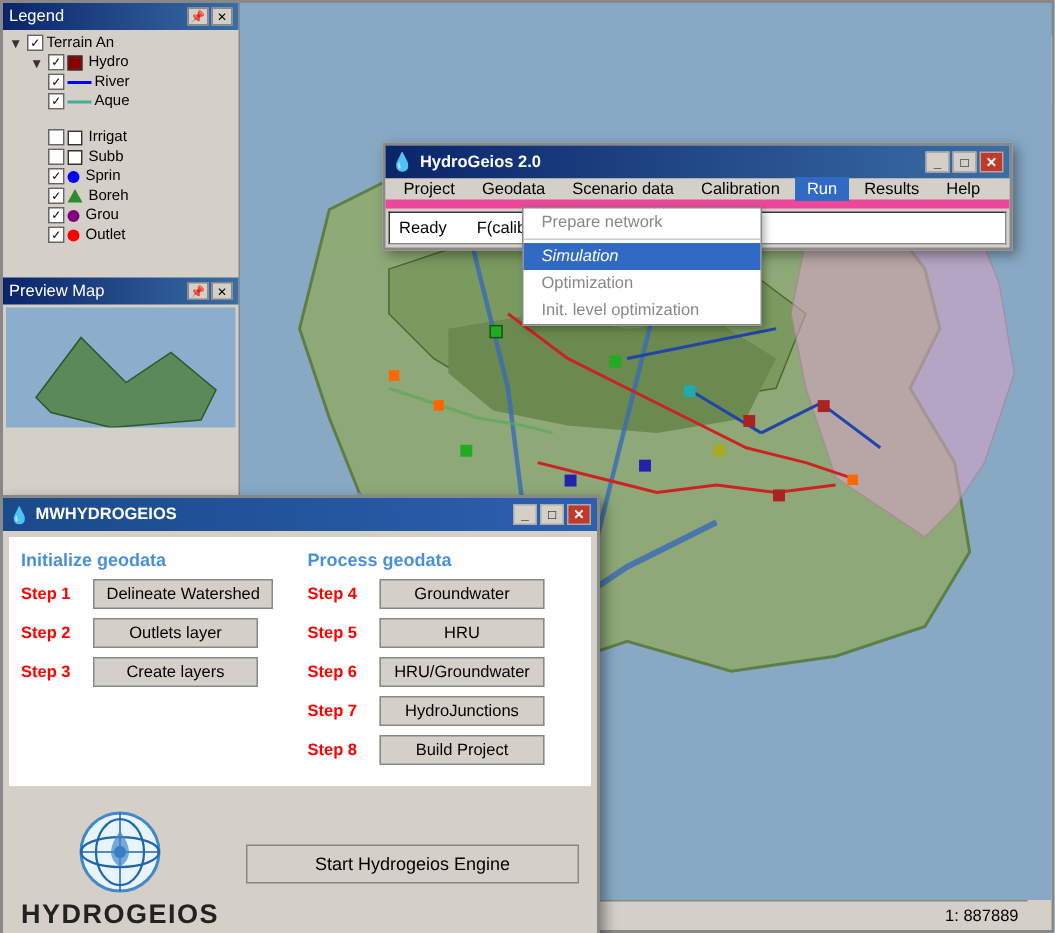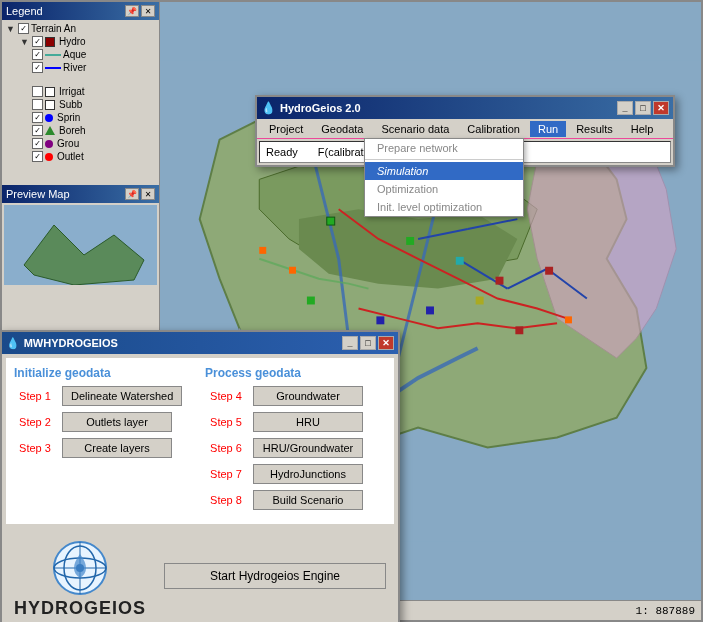--- a/index.html
+++ b/index.html
@@ -161,30 +161,29 @@
       position: absolute;
       top: 0; left: 158px;
       right: 0; bottom: 20px;
       background: #87a9c4;
       overflow: hidden;
     }
 
     
     .status-bar {
       position: absolute;
-      bottom: 0; left: 158px; right: 0;
+      bottom: 0; left: 158px; right: 16px;
       height: 20px;
       background: #d4d0c8;
       border-top: 1px solid #888;
       display: flex;
       align-items: center;
       padding: 0 6px;
       font-size: 11px;
       justify-content: flex-end;
-      font-family: Liberation Mono, monospace;
     }
 
     
     .hydro-window {
       position: absolute;
       top: 95px; left: 255px;
       width: 420px;
       background: #d4d0c8;
       border: 2px solid #888;
       box-shadow: 3px 3px 8px rgba(0,0,0,0.4);
@@ -198,21 +197,21 @@
       display: flex;
       align-items: center;
       justify-content: space-between;
       padding: 0 4px;
       font-size: 11px;
       font-weight: bold;
     }
 
     .hydro-menu-bar {
       background: #d4d0c8;
-      border-bottom: 1px solid #ec4899;
+      border-bottom: 6px solid #ec4899;
       height: 20px;
       display: flex;
       align-items: center;
       padding: 0 4px;
       gap: 2px;
     }
 
     .hydro-menu-item {
       padding: 2px 8px;
       cursor: pointer;
@@ -232,21 +231,21 @@
       display: flex;
       align-items: center;
       gap: 20px;
       margin: 2px;
       height: 22px;
     }
 
     
     .run-dropdown {
       position: absolute;
-      top: 138px; left: 364px;
+      top: 138px; left: 348px;
       width: 160px;
       background: white;
       border: 1px solid #888;
       box-shadow: 2px 2px 5px rgba(0,0,0,0.3);
       z-index: 20;
       font-size: 11px;
     }
 
     .dropdown-item {
       padding: 3px 12px;
@@ -313,25 +312,24 @@
 
     .step-row {
       display: flex;
       align-items: center;
       gap: 6px;
       margin-bottom: 6px;
     }
 
     .step-label {
       color: red;
-      font-weight: normal;
+      font-weight: bold;
       font-size: 11px;
       width: 42px;
       flex-shrink: 0;
-      text-align: center;
     }
 
     .step-button {
       border: 1px solid #888;
       background: #d4d0c8;
       padding: 3px 8px;
       font-size: 11px;
       cursor: pointer;
       min-width: 110px;
       text-align: center;
@@ -497,31 +495,31 @@
       <div class="tree-item" style="padding-left:14px;">
         <span class="tree-expand">▼</span>
         <span class="cb checked"></span>
         <span class="sq-blue" style="background:#8b0000;"></span>
         <span style="margin-left:2px;">Hydro</span>
       </div>
 
       <div class="tree-item" style="padding-left:26px;">
         <span class="cb checked"></span>
         <span class="layer-icon">
+            <div class="line-blue"></div>
+          </span>
+        <span>River</span>
+      </div>
+
+      <div class="tree-item" style="padding-left:26px;">
+        <span class="cb checked"></span>
+        <span class="layer-icon">
             <div class="line-wave"></div>
           </span>
         <span>Aque</span>
-      </div>
-
-      <div class="tree-item" style="padding-left:26px;">
-        <span class="cb checked"></span>
-        <span class="layer-icon">
-            <div class="line-blue"></div>
-          </span>
-        <span>River</span>
       </div>
 
       <div class="tree-item" style="padding-left:26px;margin-top:11px;">
         <span class="cb"></span>
         <span class="sq-empty"></span>
         <span style="margin-left:2px;">Irrigat</span>
       </div>
 
       <div class="tree-item" style="padding-left:26px;">
         <span class="cb"></span>
@@ -699,21 +697,21 @@
         <div class="step-row">
           <span class="step-label">Step 6</span>
           <button class="step-button">HRU/Groundwater</button>
         </div>
         <div class="step-row">
           <span class="step-label">Step 7</span>
           <button class="step-button">HydroJunctions</button>
         </div>
         <div class="step-row">
           <span class="step-label">Step 8</span>
-          <button class="step-button">Build Scenario</button>
+          <button class="step-button">Build Project</button>
         </div>
       </div>
     </div>
   </div>
 
   <div class="mw-lower">
     <div class="logo-area">
       
       <svg width="56" height="56" viewBox="0 0 56 56">
         <circle cx="28" cy="28" r="26" fill="#e8f4ff" stroke="#4488cc" stroke-width="2"></circle>

